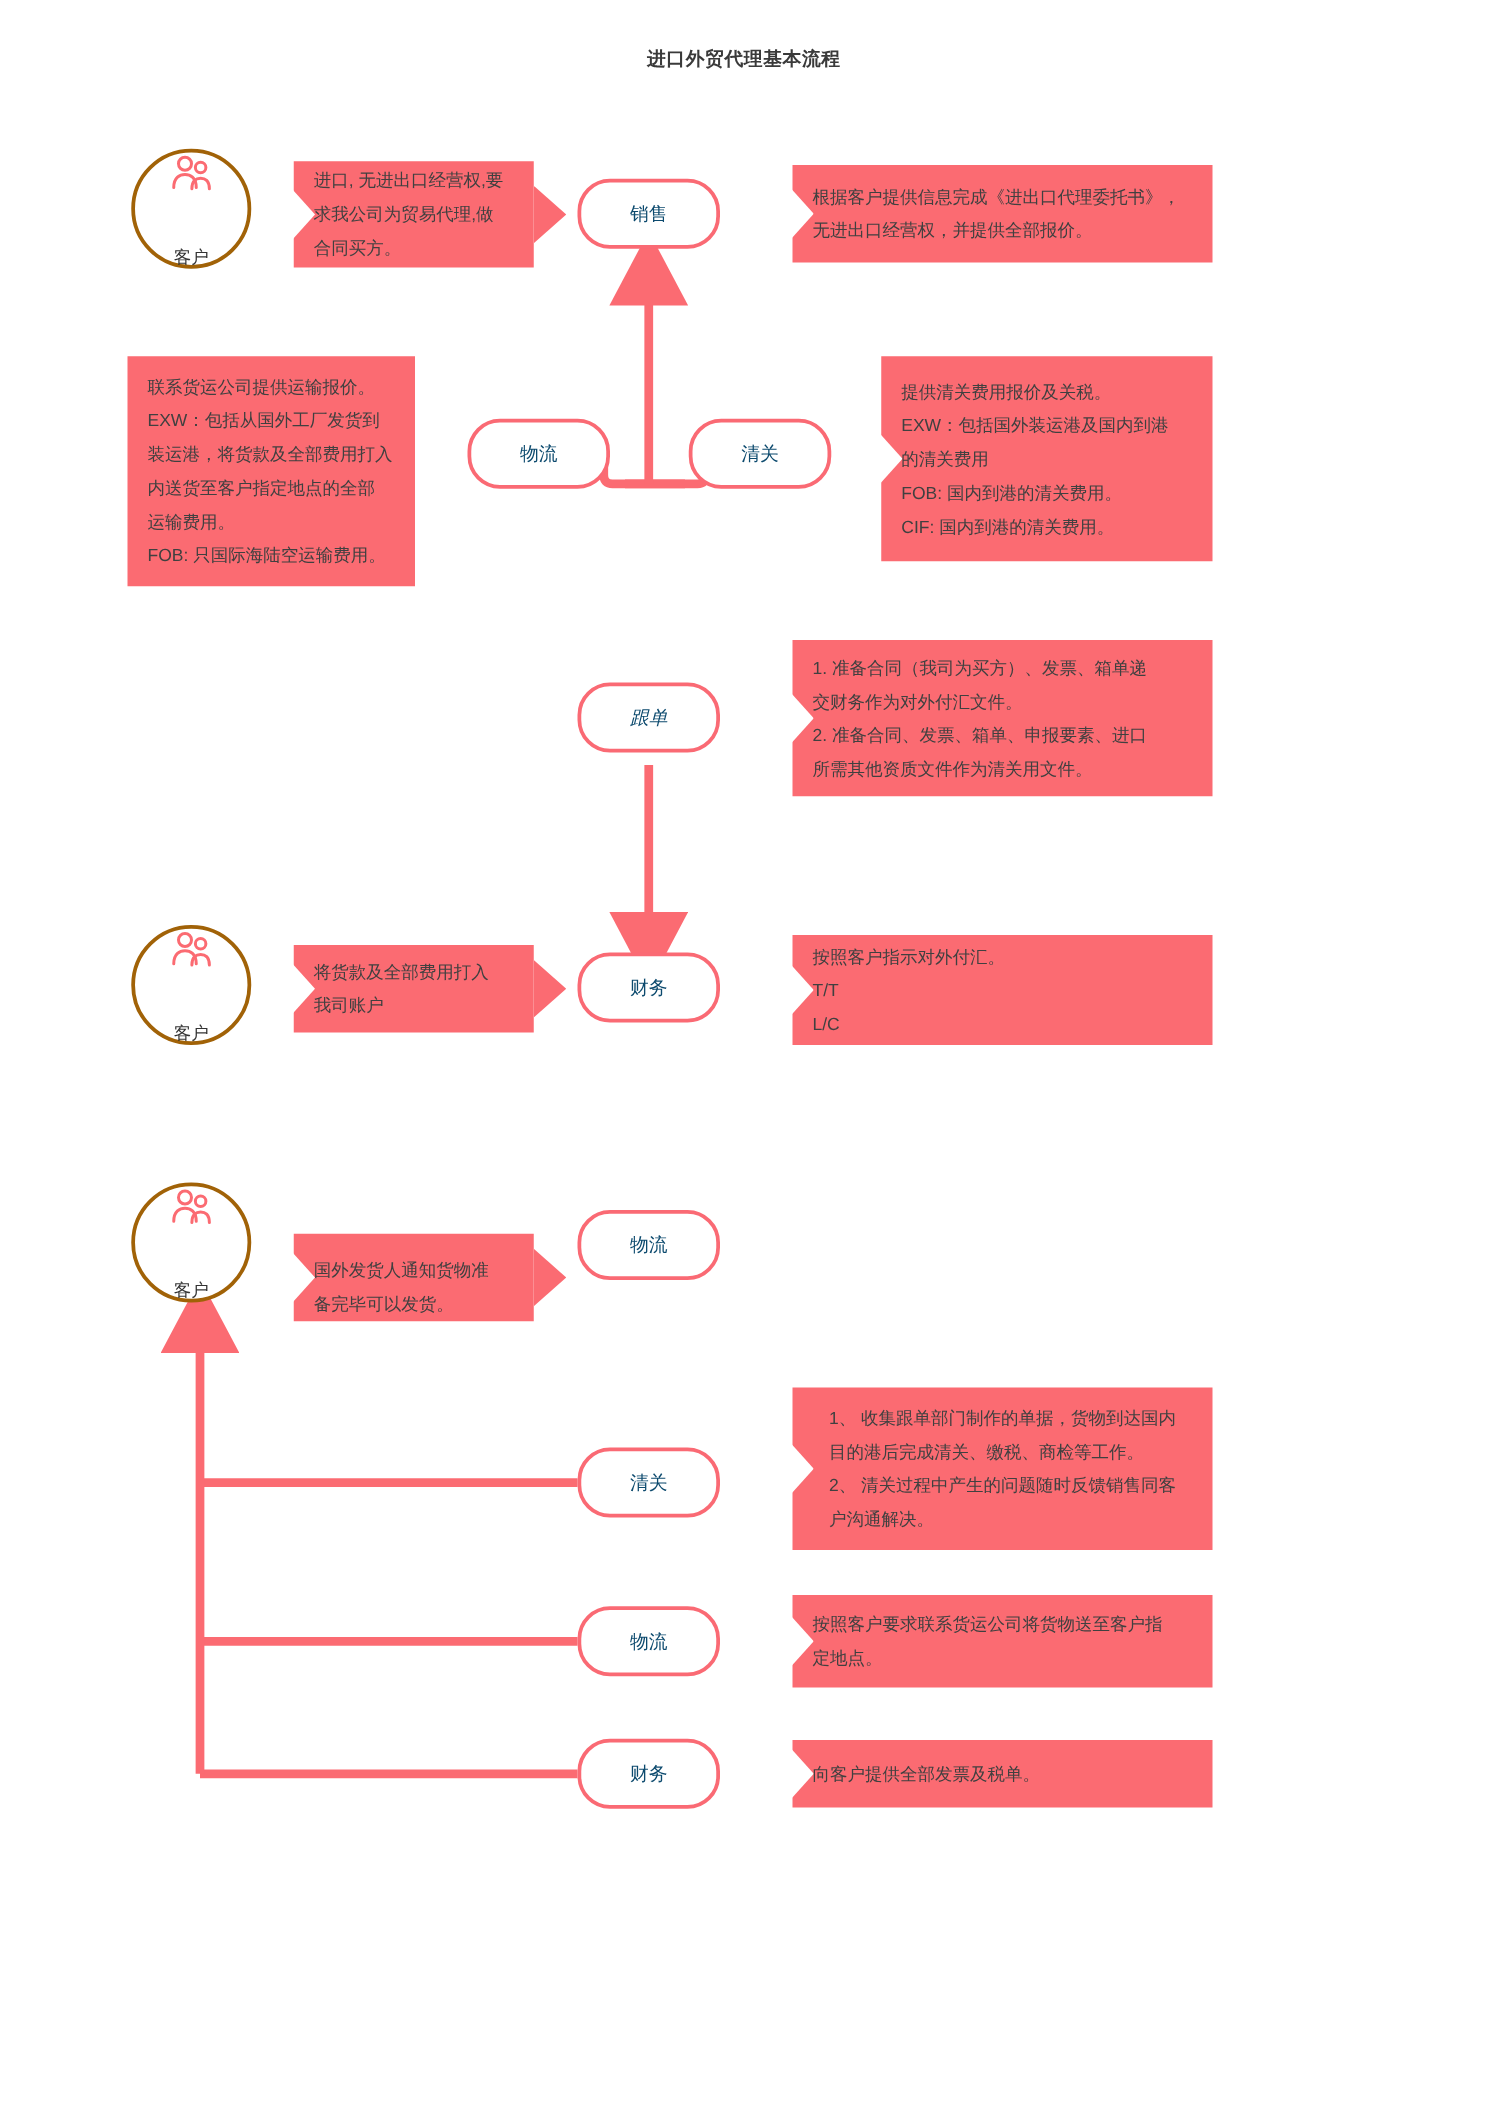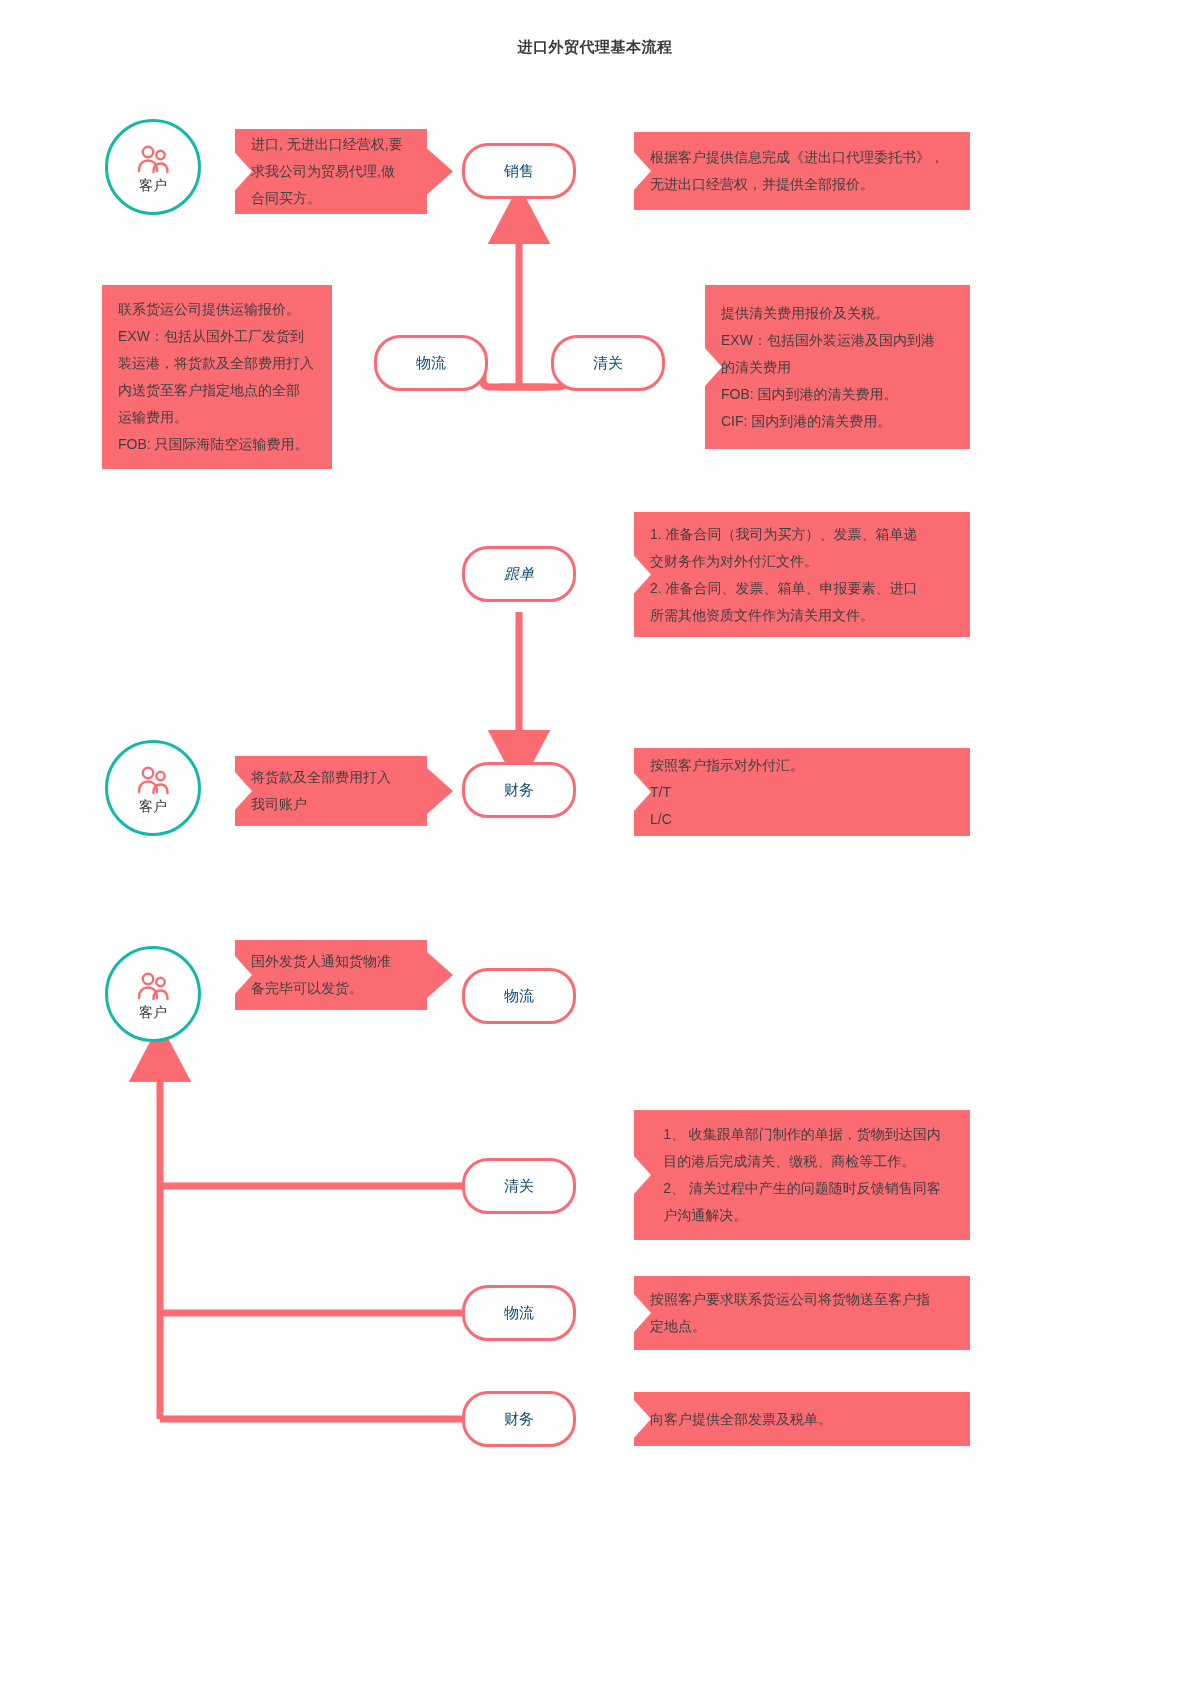--- a/index.html
+++ b/index.html
@@ -14,22 +14,22 @@
 
   
   .title{
     position:absolute;top:38px;left:0;width:1190px;text-align:center;
     font-size:15px;font-weight:bold;color:#3a3a3a;letter-spacing:.5px;
   }
 
   
   .role{
     position:absolute;width:96px;height:96px;border-radius:50%;
-    border:3px solid #14b8a6;box-sizing:border-box;background:#fff;
-    display:flex;flex-direction:column;align-items:center;justify-content:center;
+    border:3px solid #a16207;box-sizing:border-box;background:#fff;
+    display:flex;flex-direction:column;align-items:center;justify-content:space-between;
     z-index:3;
   }
   .role .glyph{width:34px;height:30px;margin-top:2px;}
   .role .rlabel{font-size:14px;color:#333;margin-top:3px;line-height:1;}
 
   
   .node{
     position:absolute;border:3px solid #fa6a74;border-radius:26px;
     background:#fff;box-sizing:border-box;
     display:flex;align-items:center;justify-content:center;
@@ -191,21 +191,21 @@
   <div class="role" style="left:105px;top:946px;">
     <svg class="glyph" viewBox="0 0 34 30">
       <circle cx="12" cy="7" r="5.2" fill="none" stroke="#fb6b72" stroke-width="2.4"></circle>
       <path d="M3 26 C3 18 8 15.5 12 15.5 C16 15.5 21 18 21 26" fill="none" stroke="#fb6b72" stroke-width="2.4" stroke-linecap="round"></path>
       <circle cx="24.5" cy="10" r="4.2" fill="none" stroke="#fb6b72" stroke-width="2.4"></circle>
       <path d="M17.5 27 C17.5 20.5 21 18.5 24.5 18.5 C28 18.5 31.5 20.5 31.5 27" fill="none" stroke="#fb6b72" stroke-width="2.4" stroke-linecap="round"></path>
     </svg>
     <div class="rlabel">客户</div>
   </div>
 
-  <div class="box center" style="left:235px;top:940px;width:192px;height:70px;">
+  <div class="box center" style="left:235px;top:987px;width:192px;height:70px;align-items:flex-end;">
     <div class="notch-left"></div>
     <div class="tail-right"></div>
     <div class="inner">
       <p>国外发货人通知货物准</p>
       <p>备完毕可以发货。</p>
     </div>
   </div>
 
   <div class="node" style="left:462px;top:968px;width:114px;height:56px;">物流</div>
 

